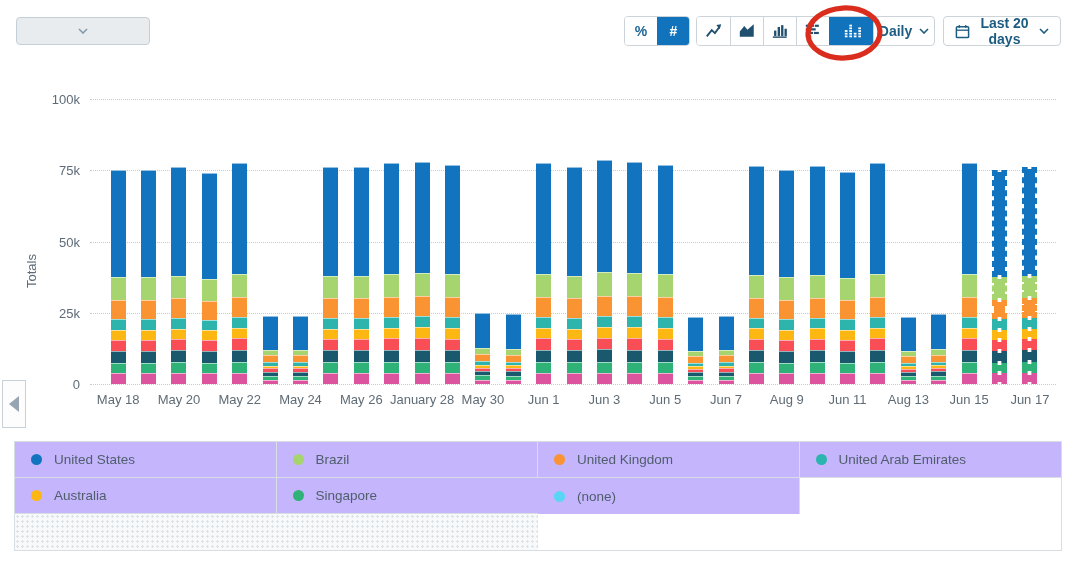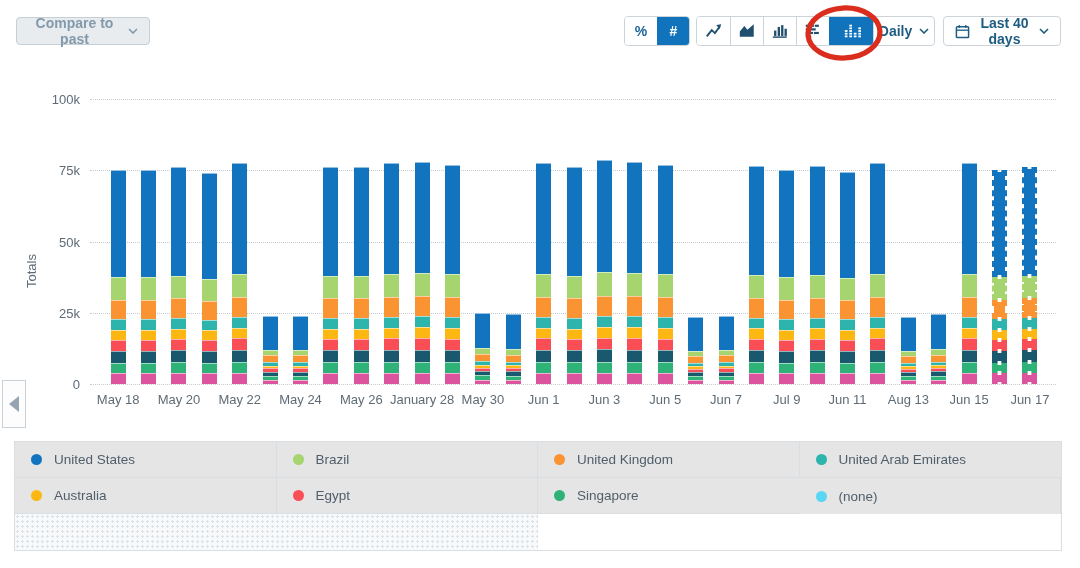--- a/index.html
+++ b/index.html
@@ -49,37 +49,36 @@
   .collapse-tab{position:absolute;left:2px;top:380px;width:24px;height:48px;background:#fdfdfe;
        border:1px solid #c9d1d8;display:flex;align-items:center;justify-content:center;
        box-sizing:border-box;cursor:pointer;}
   .tri-left{width:0;height:0;border-top:8px solid transparent;border-bottom:8px solid transparent;
        border-right:10px solid #97a5b2;}
 
   
   #legend{position:absolute;left:14px;top:441px;width:1048px;display:grid;
        grid-template-columns:repeat(4,1fr);border:1px solid #d9dee3;box-sizing:border-box;}
   .lcell{height:36px;display:flex;align-items:center;padding-left:16px;gap:12px;
-       border-right:1px solid #d9dee3;border-bottom:1px solid #d9dee3;background:#e5e5e5;
+       border-right:1px solid #d9dee3;border-bottom:1px solid #d9dee3;background:#c4b5fd;
        font-size:13.5px;color:#4f5e6a;cursor:pointer;box-sizing:border-box;}
   .lcell.no-r{border-right:none;}
   .lcell.no-b{border-bottom:none;}
   .ldot{width:11px;height:11px;border-radius:50%;flex:none;}
   .lempty{grid-column:span 2;border-right:none;border-bottom:none;height:36px;
        background-color:#f7f9fa;background-image:radial-gradient(#dde2e7 1px,transparent 1.3px);
        background-size:5px 5px;}
 </style>
 </head>
 <body>
 
 <div id="app">
 
   <div>
     <button class="btn compare-btn">
-      <span>Compare to past</span>
       <svg width="10" height="6" viewBox="0 0 10 6">
           <path d="M1 1 L5 5 L9 1" fill="none" stroke="#8399ac" stroke-width="1.6"></path>
         </svg>
     </button>
 
     <div class="seg-group pct-group">
       <div class="seg-btn">
         <span>%</span>
       </div>
       <div class="seg-btn active">
@@ -147,21 +146,21 @@
         </svg>
     </button>
 
     <button class="btn range-btn">
       <svg width="15" height="15" viewBox="0 0 16 16">
         <rect x="1.5" y="3" width="13" height="11.5" rx="1" fill="none" stroke="#1d5d82" stroke-width="1.6"></rect>
         <line x1="1.5" y1="6.6" x2="14.5" y2="6.6" stroke="#1d5d82" stroke-width="1.4"></line>
         <line x1="4.6" y1="1.2" x2="4.6" y2="4" stroke="#1d5d82" stroke-width="1.6"></line>
         <line x1="11.4" y1="1.2" x2="11.4" y2="4" stroke="#1d5d82" stroke-width="1.6"></line>
       </svg>
-      <span>Last 40 days</span>
+      <span>Last 20 days</span>
       <svg width="10" height="6" viewBox="0 0 10 6">
           <path d="M1 1 L5 5 L9 1" fill="none" stroke="#1d5d82" stroke-width="1.6"></path>
         </svg>
     </button>
 
     <svg class="red-annotation" width="80" height="58" viewBox="0 0 80 58">
       <ellipse cx="40" cy="29" rx="36" ry="25" fill="none" stroke="#da2d1d" stroke-width="5.2" transform="rotate(-3 40 29)"></ellipse>
     </svg>
   </div>
 
@@ -624,21 +623,21 @@
       <div class="xslot"></div>
       <div class="xslot">
         <div class="xlab">Jun 5</div>
       </div>
       <div class="xslot"></div>
       <div class="xslot">
         <div class="xlab">Jun 7</div>
       </div>
       <div class="xslot"></div>
       <div class="xslot">
-        <div class="xlab">Jul 9</div>
+        <div class="xlab">Aug 9</div>
       </div>
       <div class="xslot"></div>
       <div class="xslot">
         <div class="xlab">Jun 11</div>
       </div>
       <div class="xslot"></div>
       <div class="xslot">
         <div class="xlab">Aug 13</div>
       </div>
       <div class="xslot"></div>
@@ -669,24 +668,20 @@
         <span>United Kingdom</span>
       </div>
       <div class="lcell no-r">
         <span class="ldot" style="background-color: rgb(44, 180, 173);"></span>
         <span>United Arab Emirates</span>
       </div>
       <div class="lcell">
         <span class="ldot" style="background-color: rgb(253, 183, 18);"></span>
         <span>Australia</span>
       </div>
-      <div class="lcell">
-        <span class="ldot" style="background-color: rgb(249, 78, 85);"></span>
-        <span>Egypt</span>
-      </div>
       <div class="lcell no-r">
         <span class="ldot" style="background-color: rgb(46, 178, 119);"></span>
         <span>Singapore</span>
       </div>
       <div class="lcell no-b">
         <span class="ldot" style="background-color: rgb(88, 214, 244);"></span>
         <span>(none)</span>
       </div>
       <div class="lempty"></div>
     </div>

